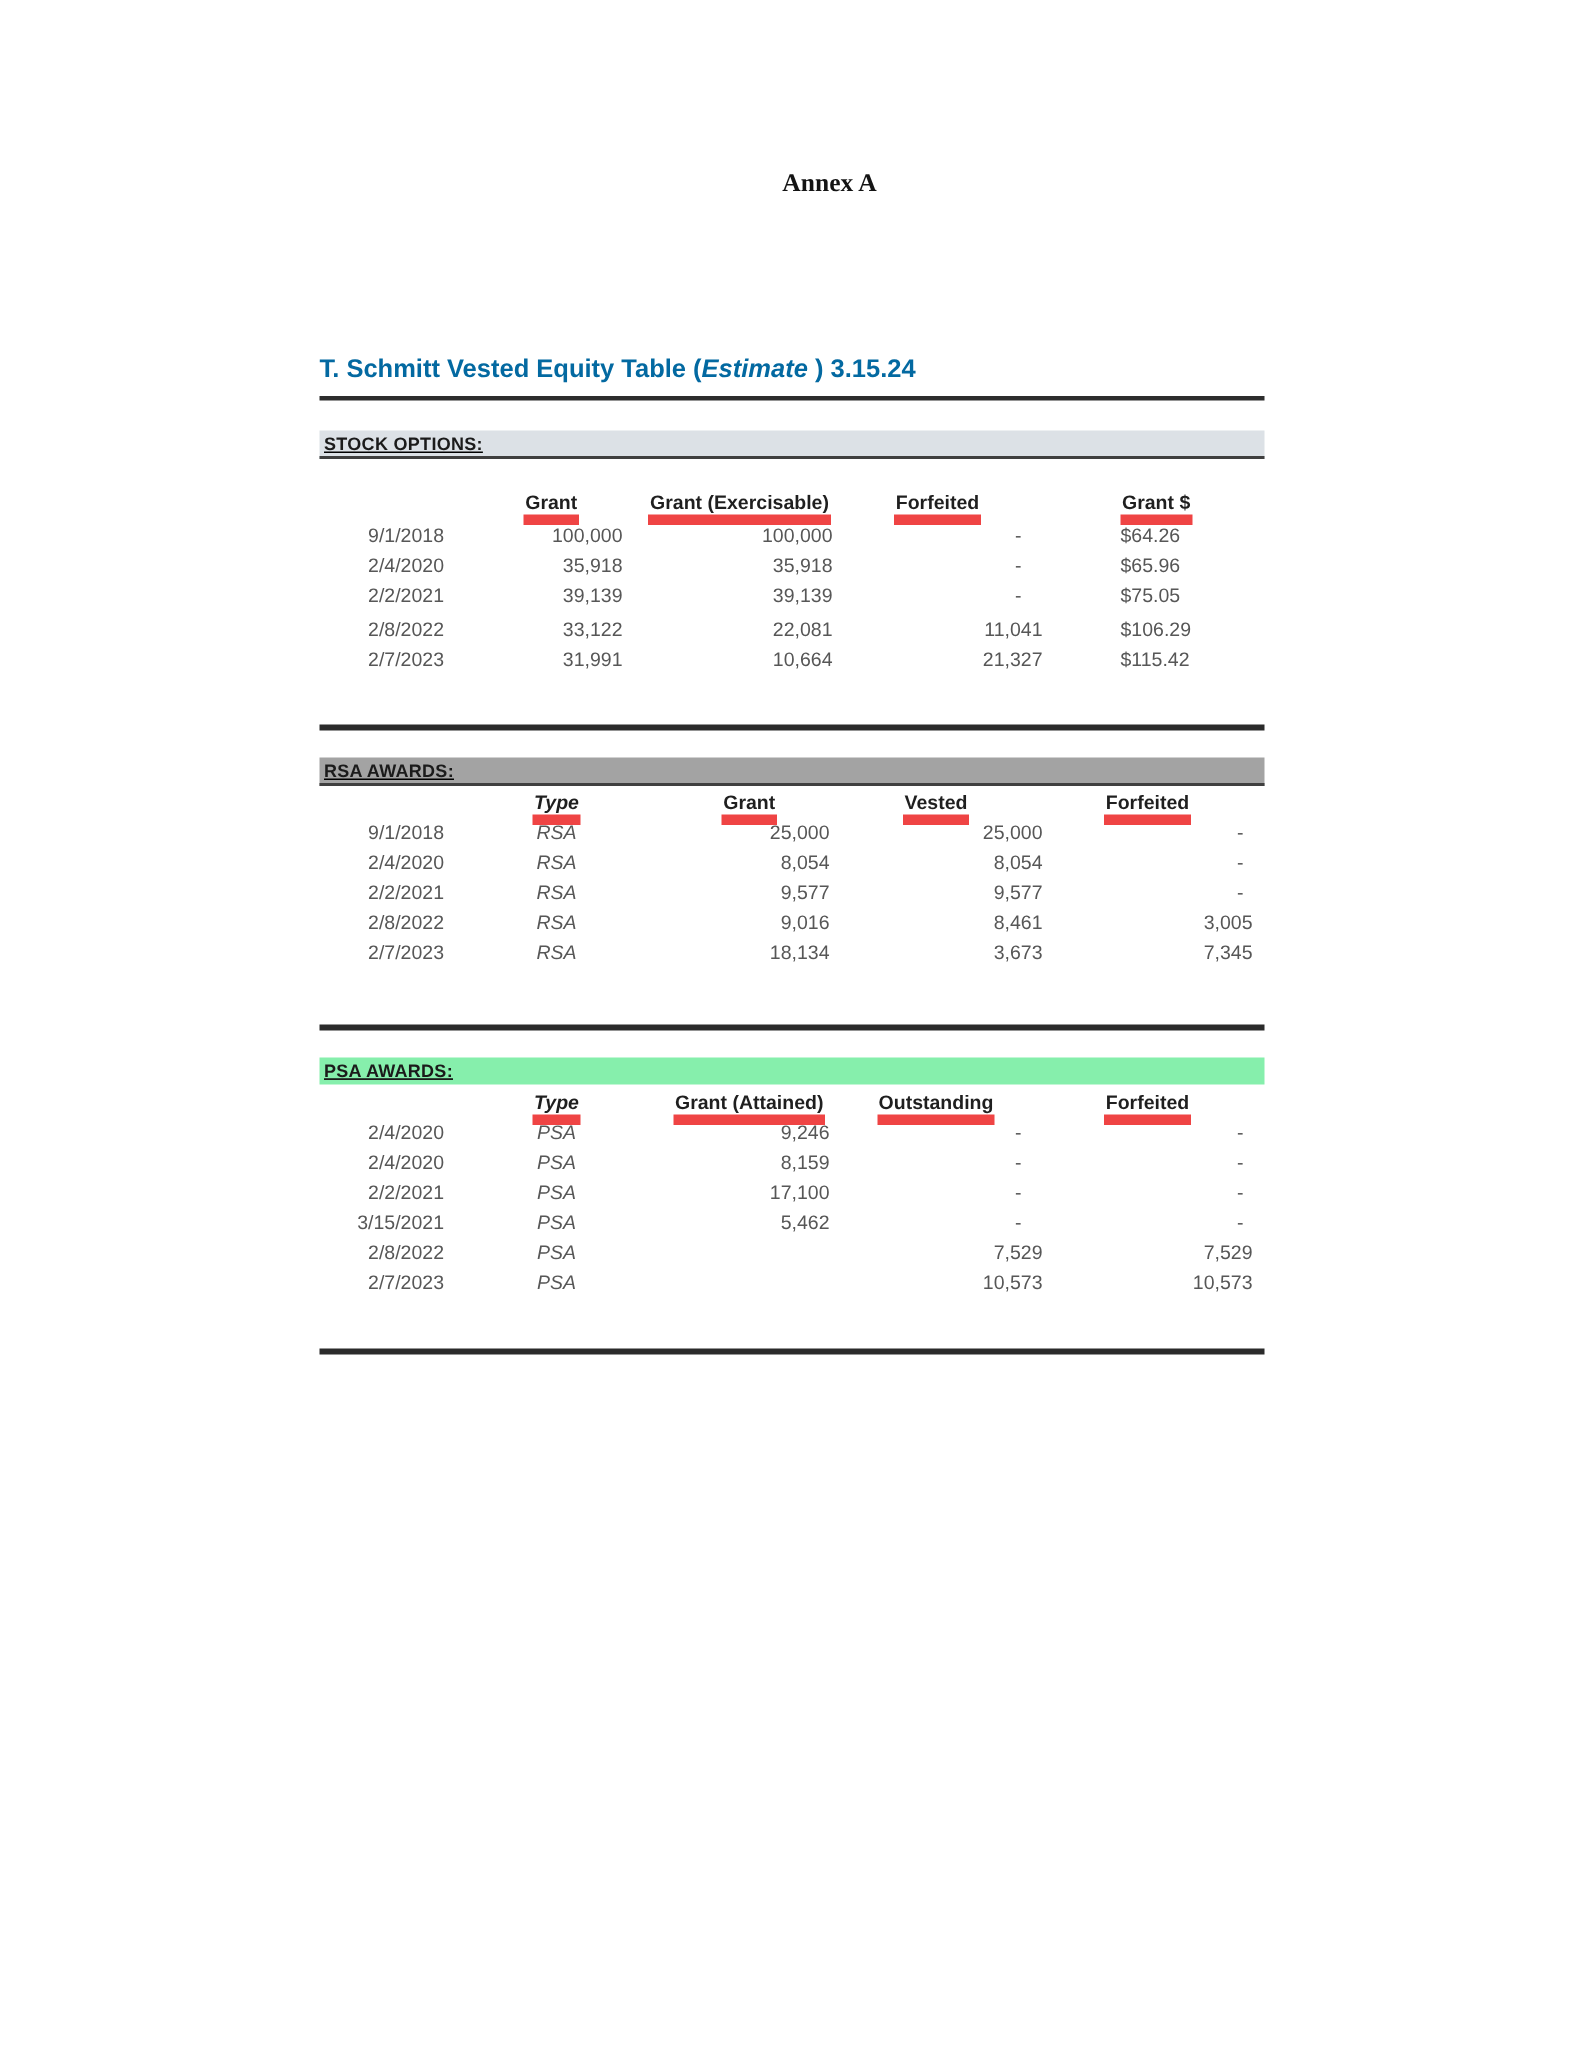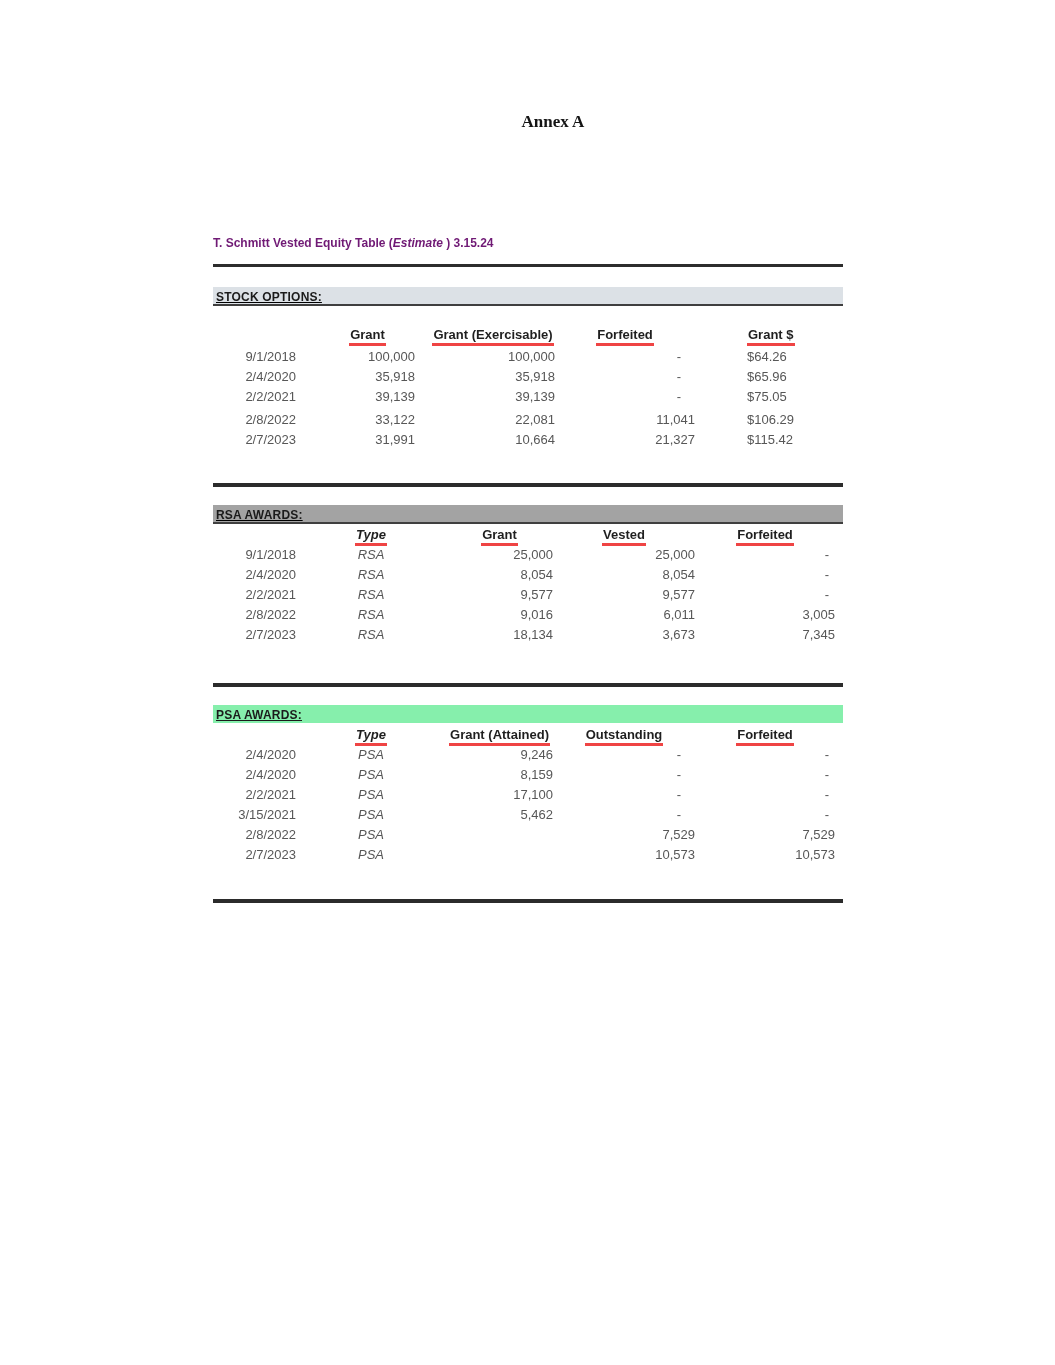--- a/index.html
+++ b/index.html
@@ -1,21 +1,21 @@
 <!DOCTYPE html>
 <html><head>
 <meta charset="utf-8">
 <style>
   html,body{margin:0;padding:0;background:#ffffff;}
   .page{position:relative;width:1055px;height:1001px;background:#ffffff;overflow:hidden;
         font-family:"Liberation Sans",sans-serif;}
   .annex{position:absolute;top:112px;left:253px;width:600px;text-align:center;
          font-family:"Liberation Serif",serif;font-weight:bold;font-size:17px;color:#141414;}
   .doc-title{position:absolute;top:236px;left:213px;width:640px;
-             font-weight:bold;font-size:12px;color:#701a75;white-space:nowrap;}
+             font-weight:bold;font-size:17px;color:#0369a1;white-space:nowrap;}
   .doc-title .em{font-style:italic;}
   .title-rule{position:absolute;top:264px;left:213px;width:630px;height:3px;background:#2d2d2d;}
 
   .sec{position:absolute;left:213px;width:630px;}
   .section-0{top:287px;} .section-1{top:505px;} .section-2{top:705px;}
 
   .bar{height:17px;line-height:17px;padding-left:3px;border-bottom:2px solid #3f3f3f;text-decoration:underline;}
   .section-2 .bar{border-bottom:none;height:18px;line-height:18px;}
   .bar-label{font-weight:bold;font-size:12px;color:#1b1b1b;letter-spacing:.2px;}
   .section-2 .bar-label{text-decoration:underline;}
@@ -35,21 +35,21 @@
 
   .cell{font-size:13px;color:#575757;}
   .col-0,.col-1,.col-2,.col-3,.col-4{text-align:right;}
   .section-1 .col-1,.section-2 .col-1{text-align:center;font-style:italic;}
   .section-0 .col-4{text-align:left;padding-left:52px;}
   .section-1 .col-4,.section-2 .col-4{padding-right:8px;}
   .cell.dash{padding-right:14px;}
 
   .heads .cell{text-align:center;font-weight:bold;color:#1f1f1f;height:16px;line-height:15px;}
   .section-0 .heads .col-4{text-align:left;}
-  .hd{display:inline-block;border-bottom:3px solid #ef4444;padding:0 1px 1px 1px;}
+  .hd{display:inline-block;border-bottom:7px solid #ef4444;padding:0 1px 1px 1px;}
   .section-0 .heads .col-1 .hd{position:relative;left:12px;}
   .section-0 .heads .col-2 .hd{position:relative;left:8px;}
 
   .rule{height:4px;background:#2b2b2b;}
   .section-0 .rule{margin-top:33px;}
   .section-1 .rule{margin-top:38px;}
   .section-2 .rule{margin-top:34px;}
 
   .pagenum{position:absolute;top:1227px;left:253px;width:600px;text-align:center;
            font-family:"Liberation Serif",serif;font-size:15px;color:#14532d;}
@@ -147,21 +147,21 @@
           <div class="cell col-0">2/2/2021</div>
           <div class="cell col-1">RSA</div>
           <div class="cell col-2">9,577</div>
           <div class="cell col-3">9,577</div>
           <div class="cell col-4 dash">-</div>
         </div>
         <div class="grid row">
           <div class="cell col-0">2/8/2022</div>
           <div class="cell col-1">RSA</div>
           <div class="cell col-2">9,016</div>
-          <div class="cell col-3">6,011</div>
+          <div class="cell col-3">8,461</div>
           <div class="cell col-4">3,005</div>
         </div>
         <div class="grid row">
           <div class="cell col-0">2/7/2023</div>
           <div class="cell col-1">RSA</div>
           <div class="cell col-2">18,134</div>
           <div class="cell col-3">3,673</div>
           <div class="cell col-4">7,345</div>
         </div>
       </div>

